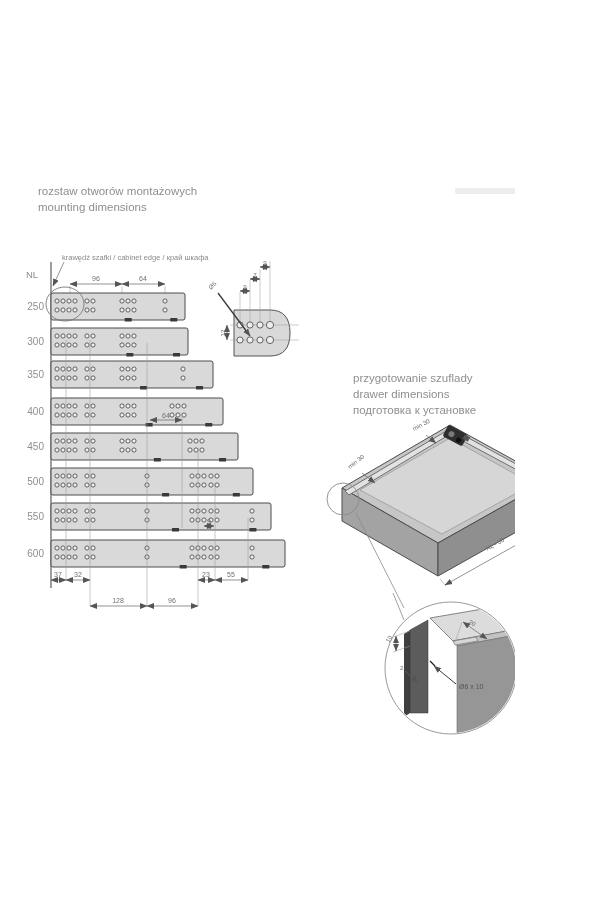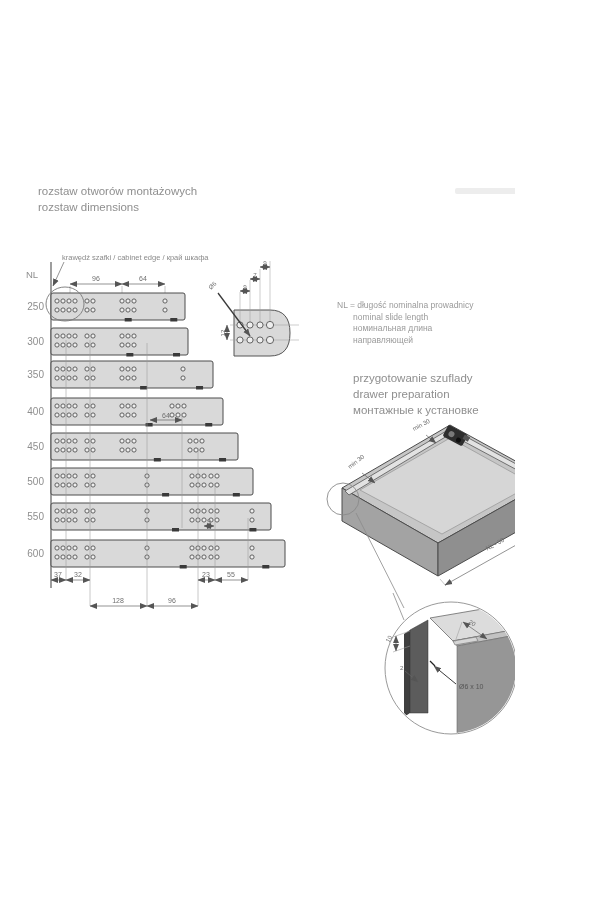--- a/index.html
+++ b/index.html
@@ -36,21 +36,21 @@
   <svg width="0" height="0">
     <defs>
       <marker id="arr" viewBox="0 0 10 10" refX="9.5" refY="5" markerWidth="7.5" markerHeight="7.5" orient="auto-start-reverse" markerUnits="userSpaceOnUse">
         <path d="M0,1 L10,5 L0,9 z" fill="#555"></path>
       </marker>
     </defs>
   </svg>
 
   <div class="hdr">
     <div>rozstaw otworów montażowych</div>
-    <div>rozstaw dimensions</div>
+    <div>mounting dimensions</div>
   </div>
 
   <div class="streak s1"></div>
   <div class="streak s2"></div>
 
   <svg id="main-diagram" width="300" height="390" viewBox="0 0 300 390">
 
     <text x="6" y="30" class="t9">NL</text>
     <line x1="31" y1="14" x2="31" y2="340" class="edge"></line>
     <text x="42" y="12" class="t75">krawędź szafki / cabinet edge / край шкафа</text>
@@ -336,31 +336,25 @@
       <text x="245" y="17" text-anchor="middle" class="t6">9</text>
       <text x="235" y="29" text-anchor="middle" class="t6">7</text>
       <text x="225" y="41" text-anchor="middle" class="t6">9</text>
       <line x1="207" y1="77" x2="207" y2="92" class="dim" marker-start="url(#arr)" marker-end="url(#arr)"></line>
       <text x="203" y="87" text-anchor="middle" class="t6" transform="rotate(-90 203 85)">12</text>
       <text x="191" y="42" class="t6" transform="rotate(-45 191 42)">Ø6</text>
       <line x1="198" y1="45" x2="230" y2="88" stroke="#3a3a3a" stroke-width="1.3" marker-end="url(#arr)"></line>
     </g>
   </svg>
 
-  <div class="nlnote">
-    <div>NL = długość nominalna prowadnicy</div>
-    <div class="ind">nominal slide length</div>
-    <div class="ind">номинальная длина</div>
-    <div class="ind">направляющей</div>
-  </div>
 
   <div class="prep">
     <div>przygotowanie szuflady</div>
-    <div>drawer preparation</div>
-    <div>монтажные к установке</div>
+    <div>drawer dimensions</div>
+    <div>подготовка к установке</div>
   </div>
 
   <svg id="drawer3d" width="265" height="195" viewBox="0 0 265 195">
 
     <polygon points="22,75 130,12 230,67 118,130" fill="#c6c6c6" stroke="#4d4d4d" stroke-width="1"></polygon>
     <polygon points="40,77 130,25 213,71 122,121" fill="#d6d6d6" stroke="#8a8a8a" stroke-width="0.6"></polygon>
     <polygon points="22,75 118,130 118,163 22,108" fill="#a3a3a3" stroke="#4d4d4d" stroke-width="1"></polygon>
     <polygon points="118,130 230,67 230,100 118,163" fill="#8f8f8f" stroke="#4d4d4d" stroke-width="1"></polygon>
 
     <polygon points="25,78 128,17 132,20 29,82" fill="#e2e2e2" stroke="#555" stroke-width="0.8"></polygon>

